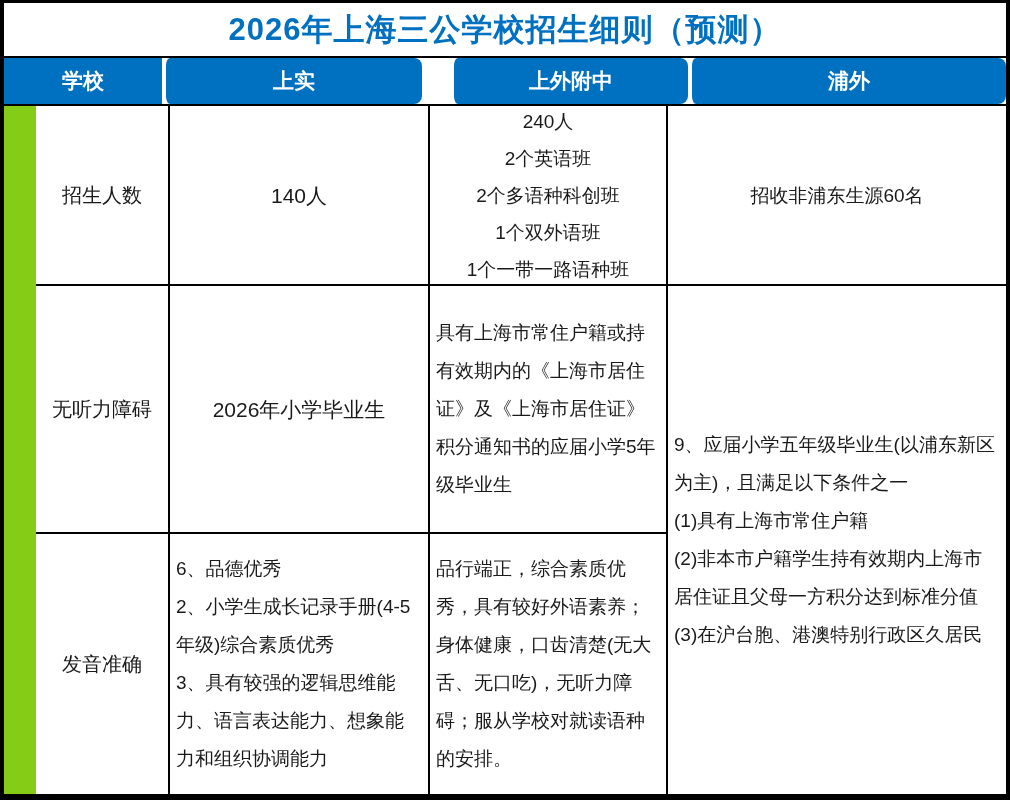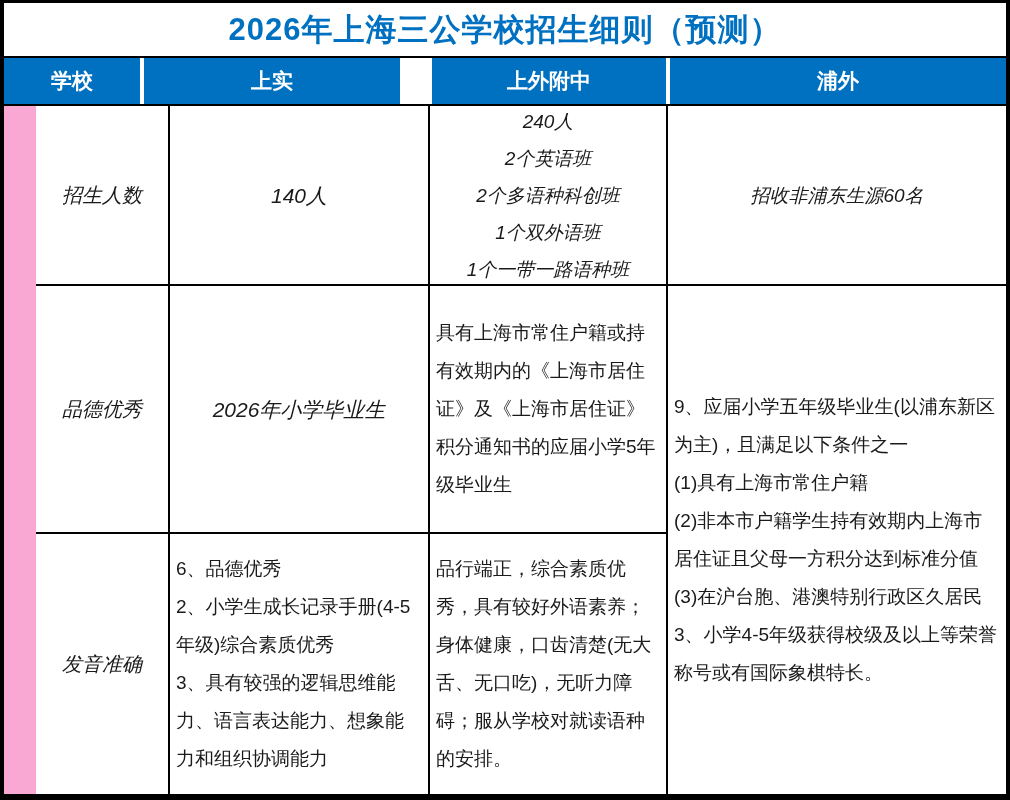--- a/index.html
+++ b/index.html
@@ -5,21 +5,21 @@
   * { margin: 0; padding: 0; box-sizing: border-box; }
   html, body { background: #ffffff; }
   body {
     font-family: "Liberation Sans", "DejaVu Sans", sans-serif;
     color: #1a1a1a;
     width: 1010px;
   }
   .sheet {
     width: 1010px;
     height: 800px;
-    background: #f9a8d4;
+    background: #84cc16;
     border-style: solid;
     border-color: #000000;
     border-width: 3px 4px 6px 4px;
     display: flex;
     flex-direction: column;
   }
   
   .title-bar {
     height: 55px;
     border-bottom: 2px solid #000000;
@@ -45,22 +45,22 @@
   }
   .hcell {
     background: #0070C0;
     color: #ffffff;
     font-size: 21px;
     font-weight: bold;
     display: flex;
     align-items: center;
     justify-content: center;
   }
-  .hcell + .hcell { border-left: 4px solid #ffffff; }
-  .hc-1 { width: 136px; }
+  .hcell + .hcell { border-left: 4px solid #ffffff; border-radius: 8px; }
+  .hc-1 { width: 158px; }
   .hc-2 { width: 260px; }
   .hc-3 { width: 238px; margin-left: 28px; }
   .hc-4 { flex: 1; }
   
   .body-grid {
     flex: 1 1 auto;
     display: grid;
     grid-template-columns: 166px 260px 238px 1fr;
     grid-template-rows: 180px 248px 1fr;
   }
@@ -71,21 +71,20 @@
   }
   .b-r { border-right: 2px solid #000000; }
   .b-b { border-bottom: 2px solid #000000; }
   .c-center {
     display: flex;
     flex-direction: column;
     align-items: center;
     justify-content: center;
     text-align: center;
     line-height: 37px;
-    font-style: italic;
   }
   .c-left {
     display: flex;
     flex-direction: column;
     justify-content: center;
     text-align: left;
     line-height: 38px;
     padding: 4px 6px;
   }
   .row-label { font-size: 20px; margin-left: 32px; }
@@ -120,32 +119,31 @@
       <span class="yq-item">240人</span>
       <span class="yq-item">2个英语班</span>
       <span class="yq-item">2个多语种科创班</span>
       <span class="yq-item">1个双外语班</span>
       <span class="yq-item">1个一带一路语种班</span>
     </div>
     <div class="cell c-center b-b">
       <span class="yq-item">招收非浦东生源60名</span>
     </div>
 
-    <div class="cell c-center b-r b-b row-label">品德优秀</div>
+    <div class="cell c-center b-r b-b row-label">无听力障碍</div>
     <div class="cell c-center b-r b-b big-val">2026年小学毕业生</div>
     <div class="cell c-left b-r b-b">
       <span class="yq-item">具有上海市常住户籍或持有效期内的《上海市居住证》及《上海市居住证》积分通知书的应届小学5年级毕业生</span>
     </div>
 
     <div class="cell c-left merged-puwai">
       <span class="yq-item">9、应届小学五年级毕业生(以浦东新区为主)，且满足以下条件之一</span>
       <span class="yq-item">(1)具有上海市常住户籍</span>
       <span class="yq-item">(2)非本市户籍学生持有效期内上海市居住证且父母一方积分达到标准分值</span>
       <span class="yq-item">(3)在沪台胞、港澳特别行政区久居民</span>
-      <span class="yq-item">3、小学4-5年级获得校级及以上等荣誉称号或有国际象棋特长。</span>
     </div>
 
     <div class="cell c-center b-r row-label">发音准确</div>
     <div class="cell c-left b-r">
       <span class="yq-item">6、品德优秀</span>
       <span class="yq-item">2、小学生成长记录手册(4-5年级)综合素质优秀</span>
       <span class="yq-item">3、具有较强的逻辑思维能力、语言表达能力、想象能力和组织协调能力</span>
     </div>
     <div class="cell c-left b-r">
       <span class="yq-item">品行端正，综合素质优秀，具有较好外语素养；身体健康，口齿清楚(无大舌、无口吃)，无听力障碍；服从学校对就读语种的安排。</span>

